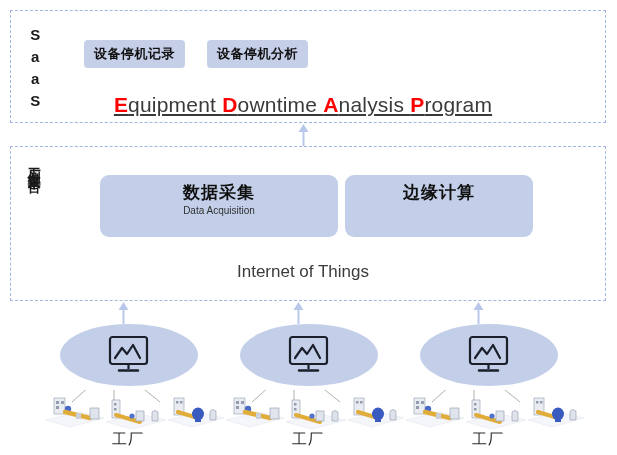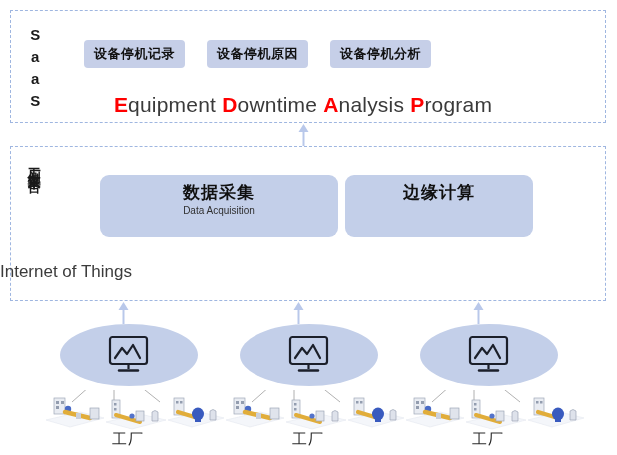--- a/index.html
+++ b/index.html
@@ -74,20 +74,21 @@
   #program-title {
     position: absolute;
     left: 0;
     top: 93px;
     width: 606px;
     text-align: center;
     font-size: 21px;
     color: #3a3a3a;
     letter-spacing: 0.2px;
     white-space: nowrap;
+    text-decoration: underline;
   }
   #program-title .cap { color: #ff0000; font-weight: bold; }
 
   
   .cap-box {
     position: absolute;
     background: #c3cfe9;
     border-radius: 9px;
     text-align: center;
     box-sizing: border-box;
@@ -108,21 +109,21 @@
     margin-top: 2px;
     line-height: 1.15;
   }
 
   
   #iot-caption {
     position: absolute;
     left: 0;
     top: 262px;
     width: 606px;
-    text-align: left;
+    text-align: center;
     font-size: 17px;
     color: #3b3b3b;
   }
 
   
   .arrow-up {
     position: absolute;
     width: 11px;
     height: 22px;
   }
@@ -174,21 +175,20 @@
 </style>
 </head>
 <body>
 
 <div class="panel" id="saas-panel"></div>
 
 <div class="v-label" id="saas-label">SaaS</div>
 
 <div id="module-row">
   <div class="module-chip">设备停机记录</div>
-  <div class="module-chip">设备停机原因</div>
   <div class="module-chip">设备停机分析</div>
 </div>
 
 <div id="program-title">
   <span class="cap">E</span><span>quipment </span><span class="cap">D</span><span>owntime </span><span class="cap">A</span><span>nalysis </span><span class="cap">P</span><span>rogram</span>
 </div>
 
 <svg class="arrow-up" style="left:298px; top:124px;" viewBox="0 0 11 22">
   <path d="M5.5 22 L5.5 6" stroke="#b9c8ea" stroke-width="2" fill="none"></path>
   <path d="M5.5 0 L10.5 8 L0.5 8 Z" fill="#b9c8ea"></path>

